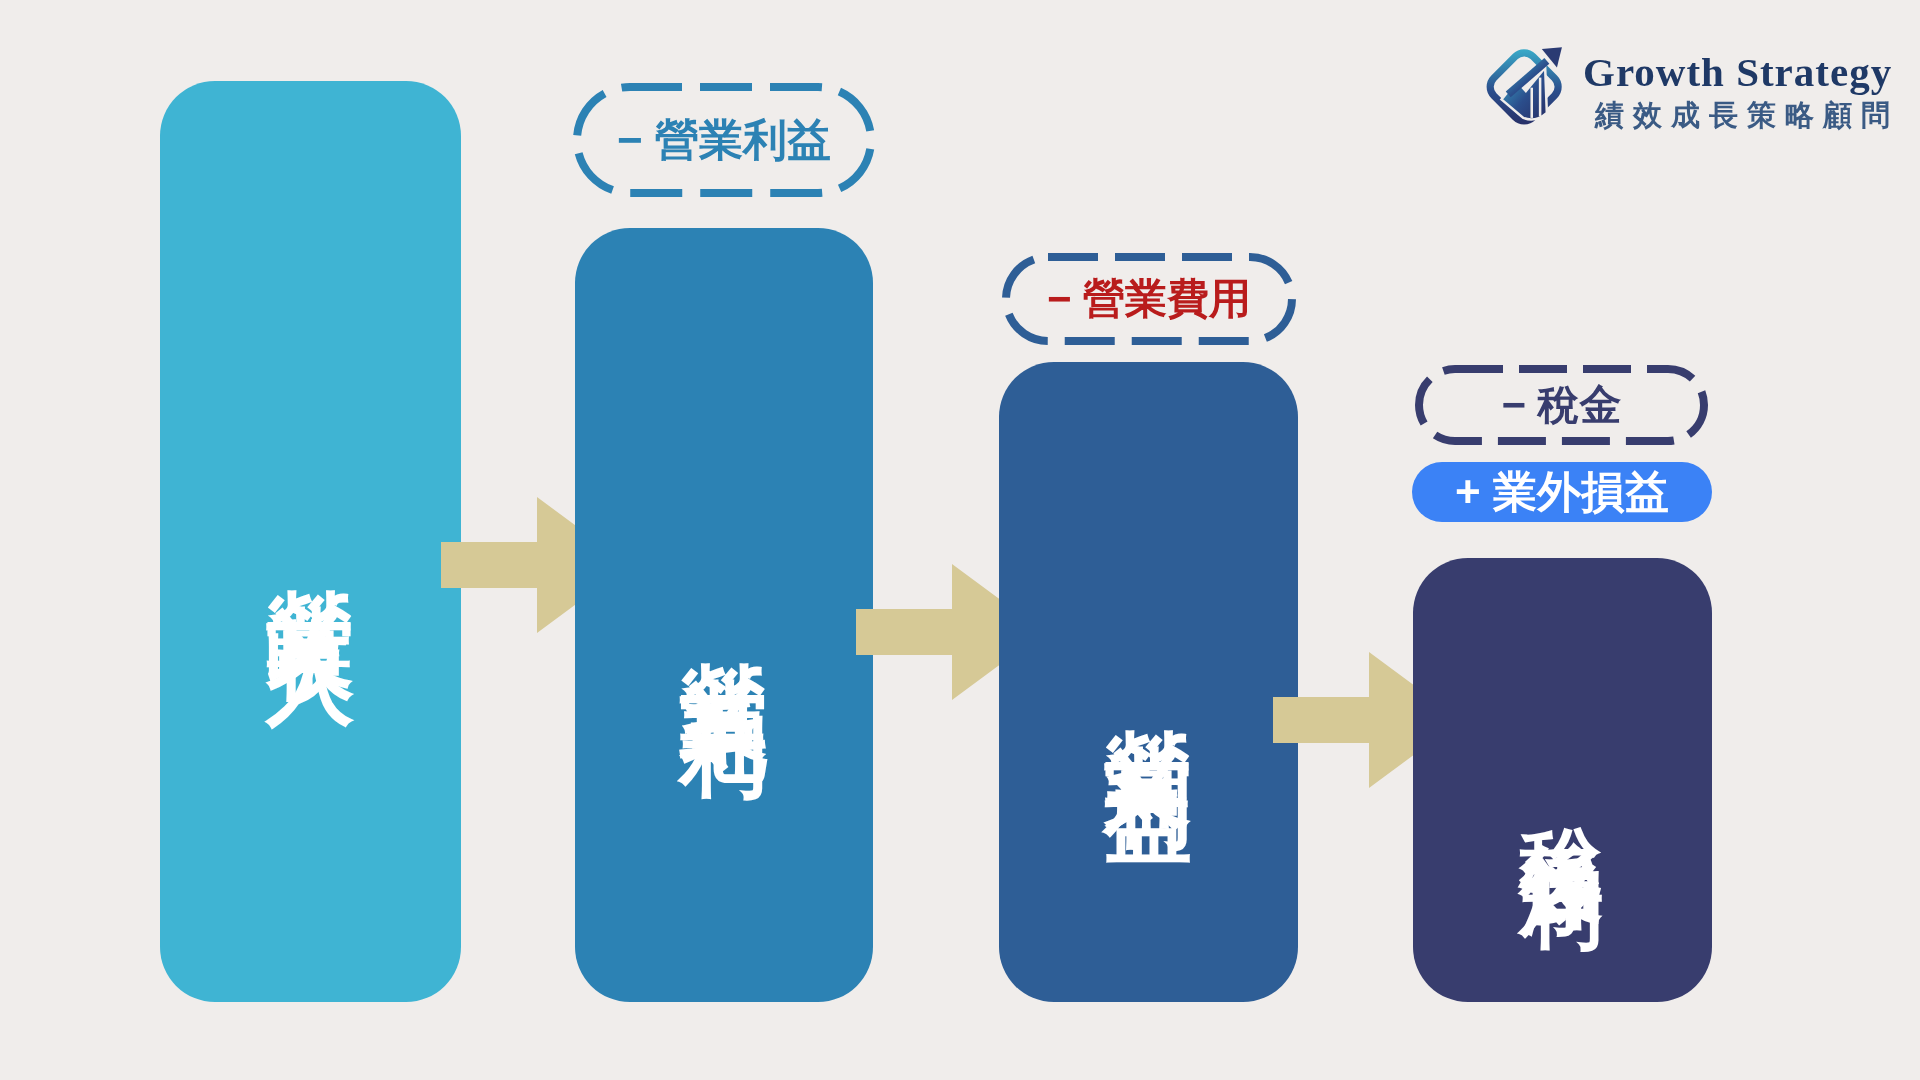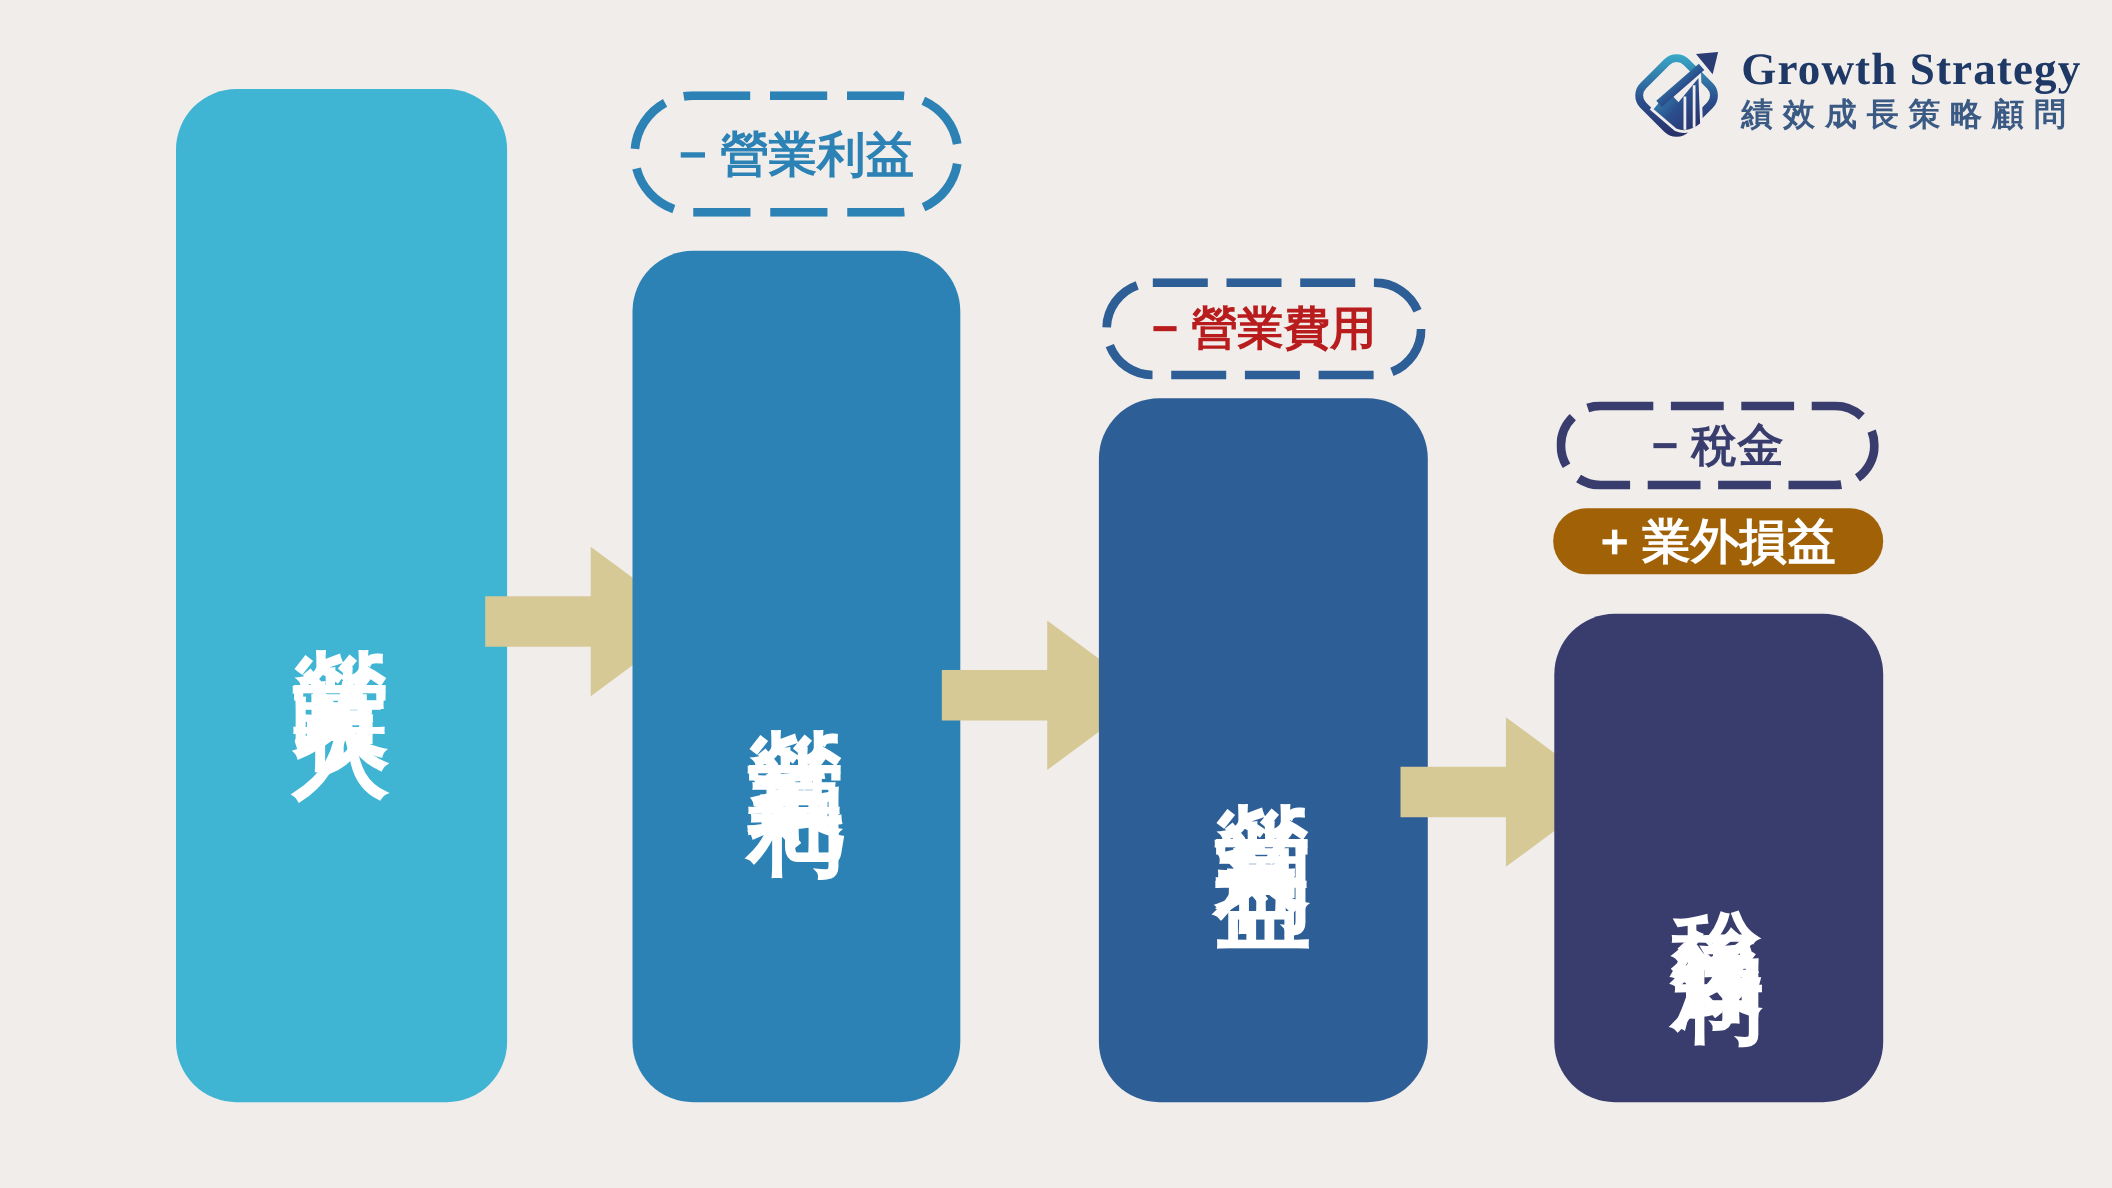--- a/index.html
+++ b/index.html
@@ -33,40 +33,40 @@
     font-weight:bold; white-space:nowrap;
   }
   .badge .border { position:absolute; left:0; top:0; }
   .badge .btext { position:relative; z-index:1; }
 
   .badge-cost    { left:573px;  top:83px;  width:302px; height:114px; font-size:44px; color:#2C82B4; }
   .badge-expense { left:1002px; top:253px; width:294px; height:92px;  font-size:42px; color:#b91c1c; }
   .badge-tax     { left:1415px; top:365px; width:293px; height:80px;  font-size:42px; color:#383D6E; }
   .badge-nonop   {
     left:1412px; top:462px; width:300px; height:60px; font-size:44px;
-    background:#a16207; color:#FFFFFF; border-radius:42px;
+    background:#3b82f6; color:#FFFFFF; border-radius:42px;
   }
 
   
   .arrow { position:absolute; width:188px; height:136px; }
   .arrow-1 { left:441px;  top:497px; }
   .arrow-2 { left:856px;  top:564px; }
   .arrow-3 { left:1273px; top:652px; }
 
   
-  .logo { position:absolute; left:1483px; top:40px; display:flex; align-items:flex-start; gap:16px; }
+  .logo { position:absolute; left:1483px; top:40px; display:flex; align-items:flex-end; gap:16px; }
   .logo-icon { width:84px; height:92px; flex:0 0 auto; }
   .logo-text { display:flex; flex-direction:column; }
   .brand {
     font-family:"Liberation Serif", serif; font-weight:bold;
     font-size:41px; letter-spacing:1px; color:#1F3966; line-height:1.1;
   }
   .tagline {
     font-size:29px; font-weight:bold; color:#3A5A84;
-    letter-spacing:9px; margin-top:5px; line-height:1.1;
+    letter-spacing:9px; margin-top:5px; line-height:1.1;margin-left:12px;
   }
 </style>
 </head>
 <body>
 
 <div class="canvas">
 
   <div class="col col-revenue">
     <div class="vlabel">營業收入</div>
   </div>

